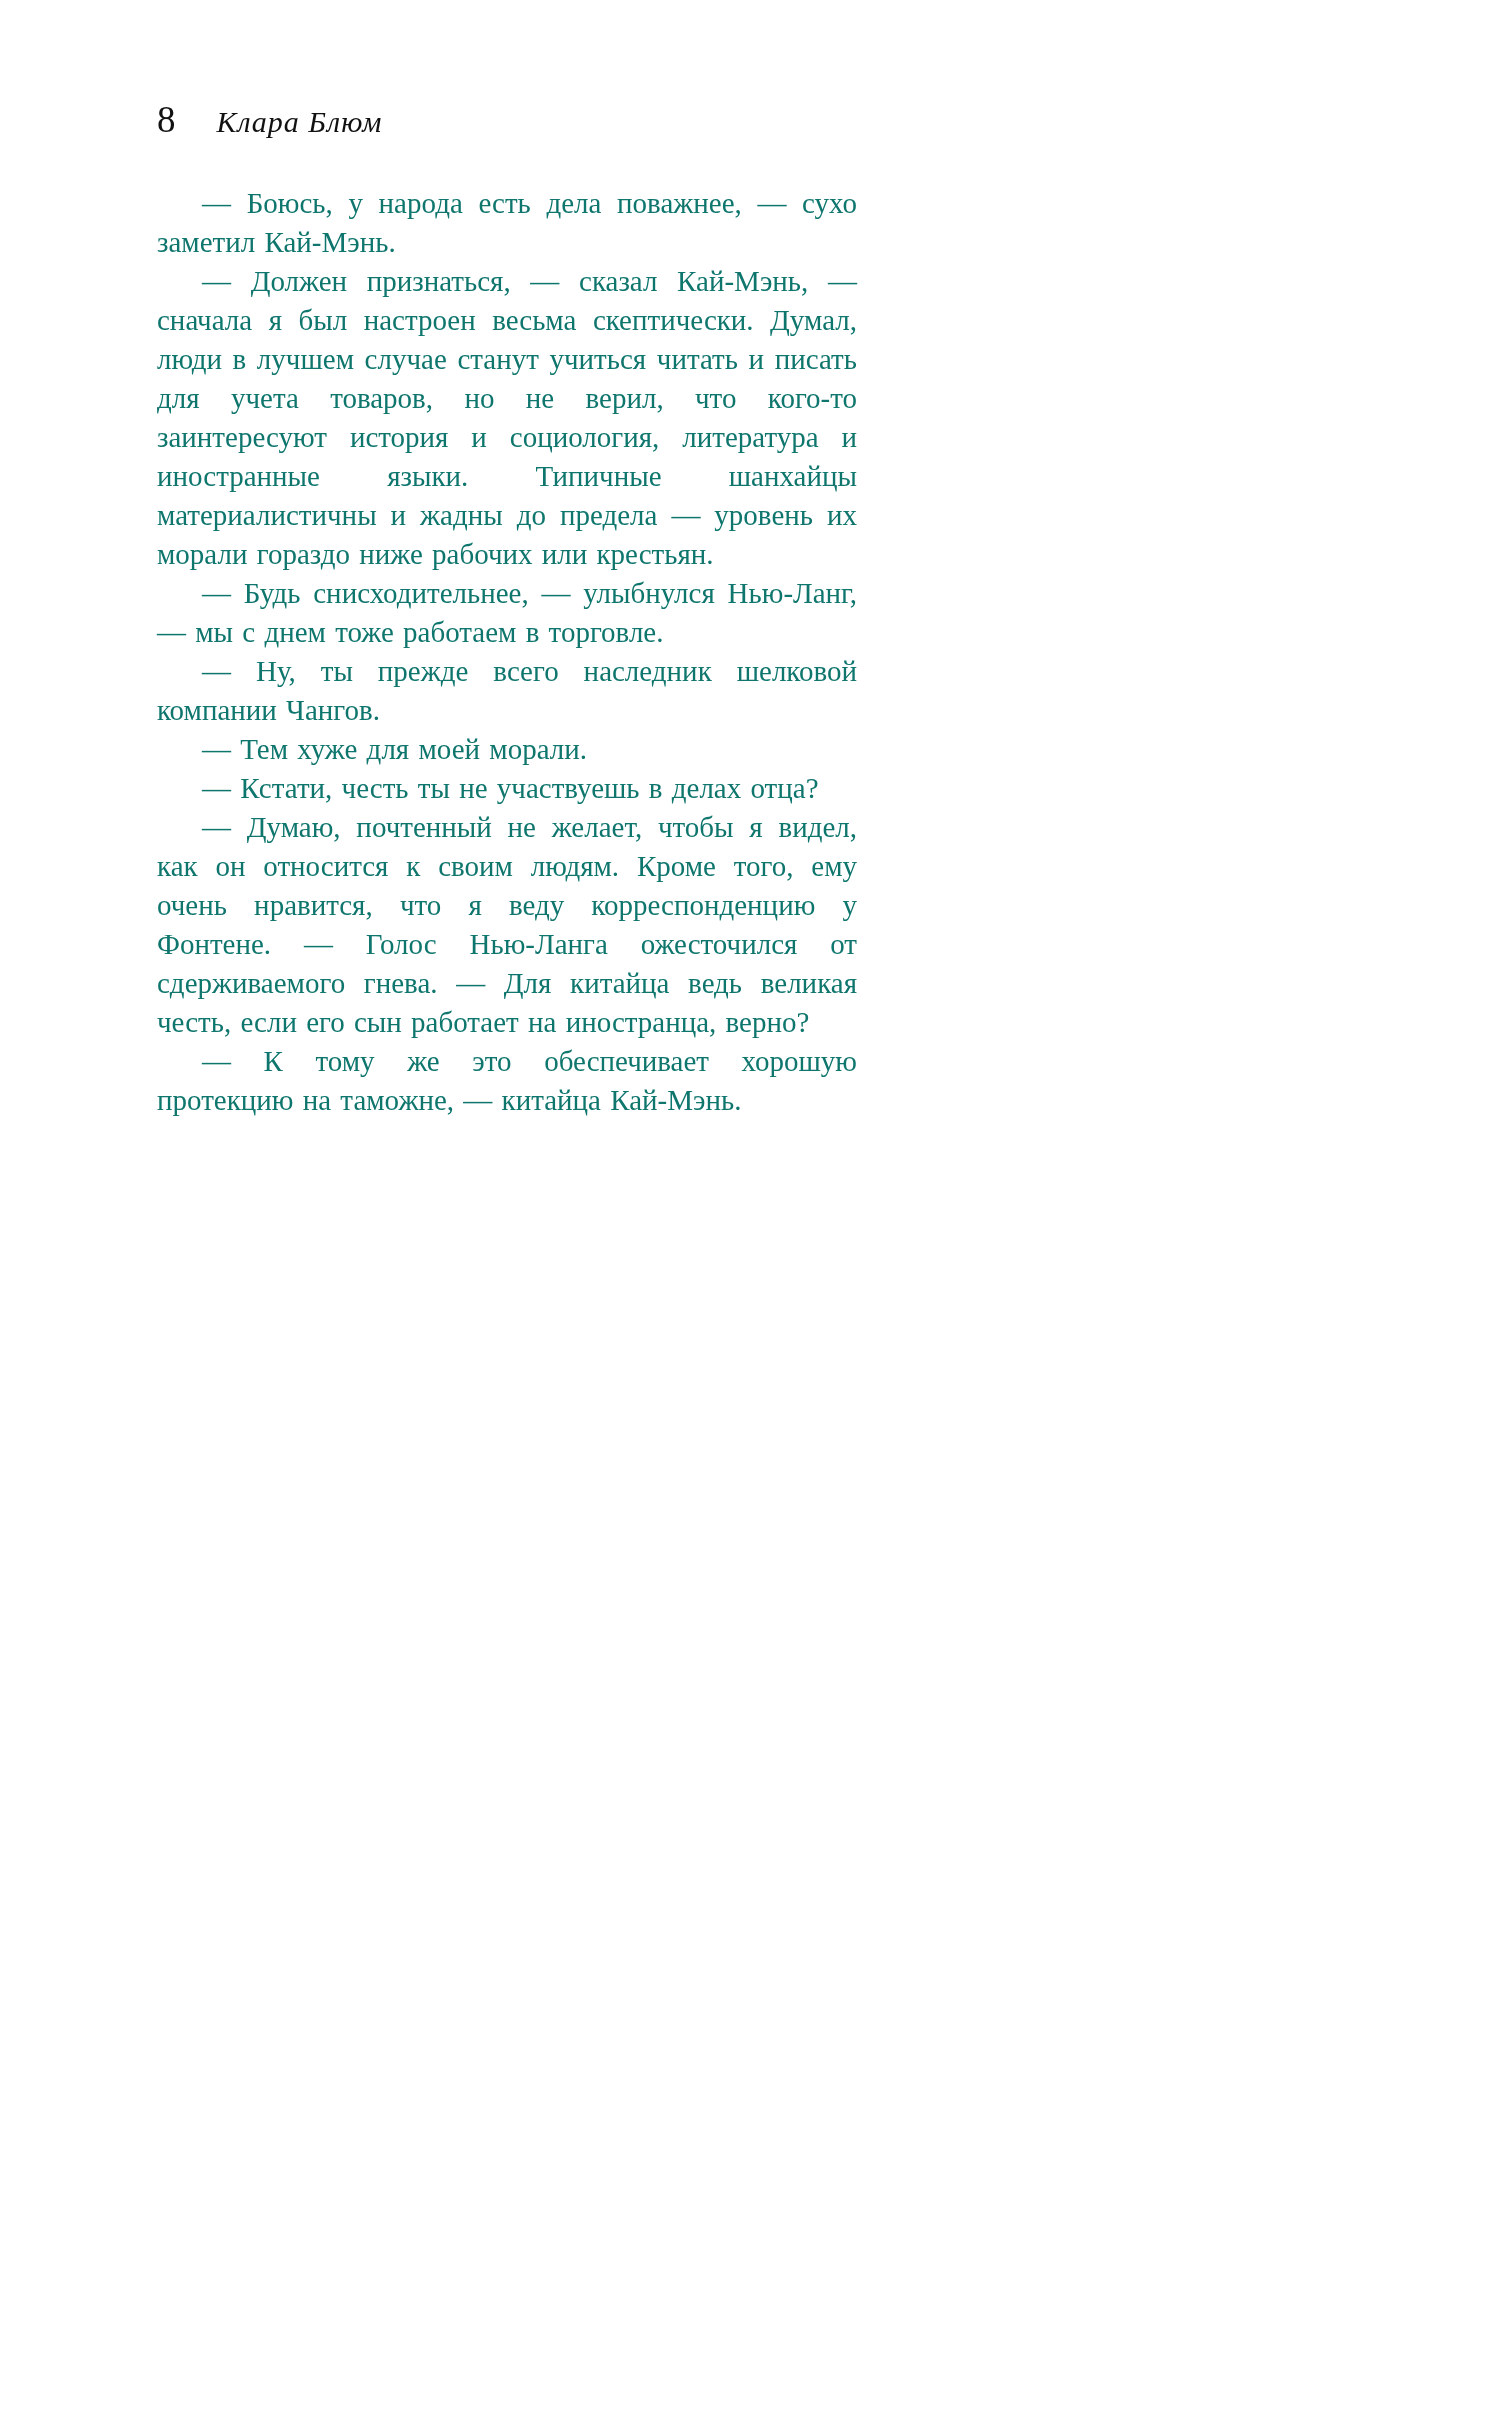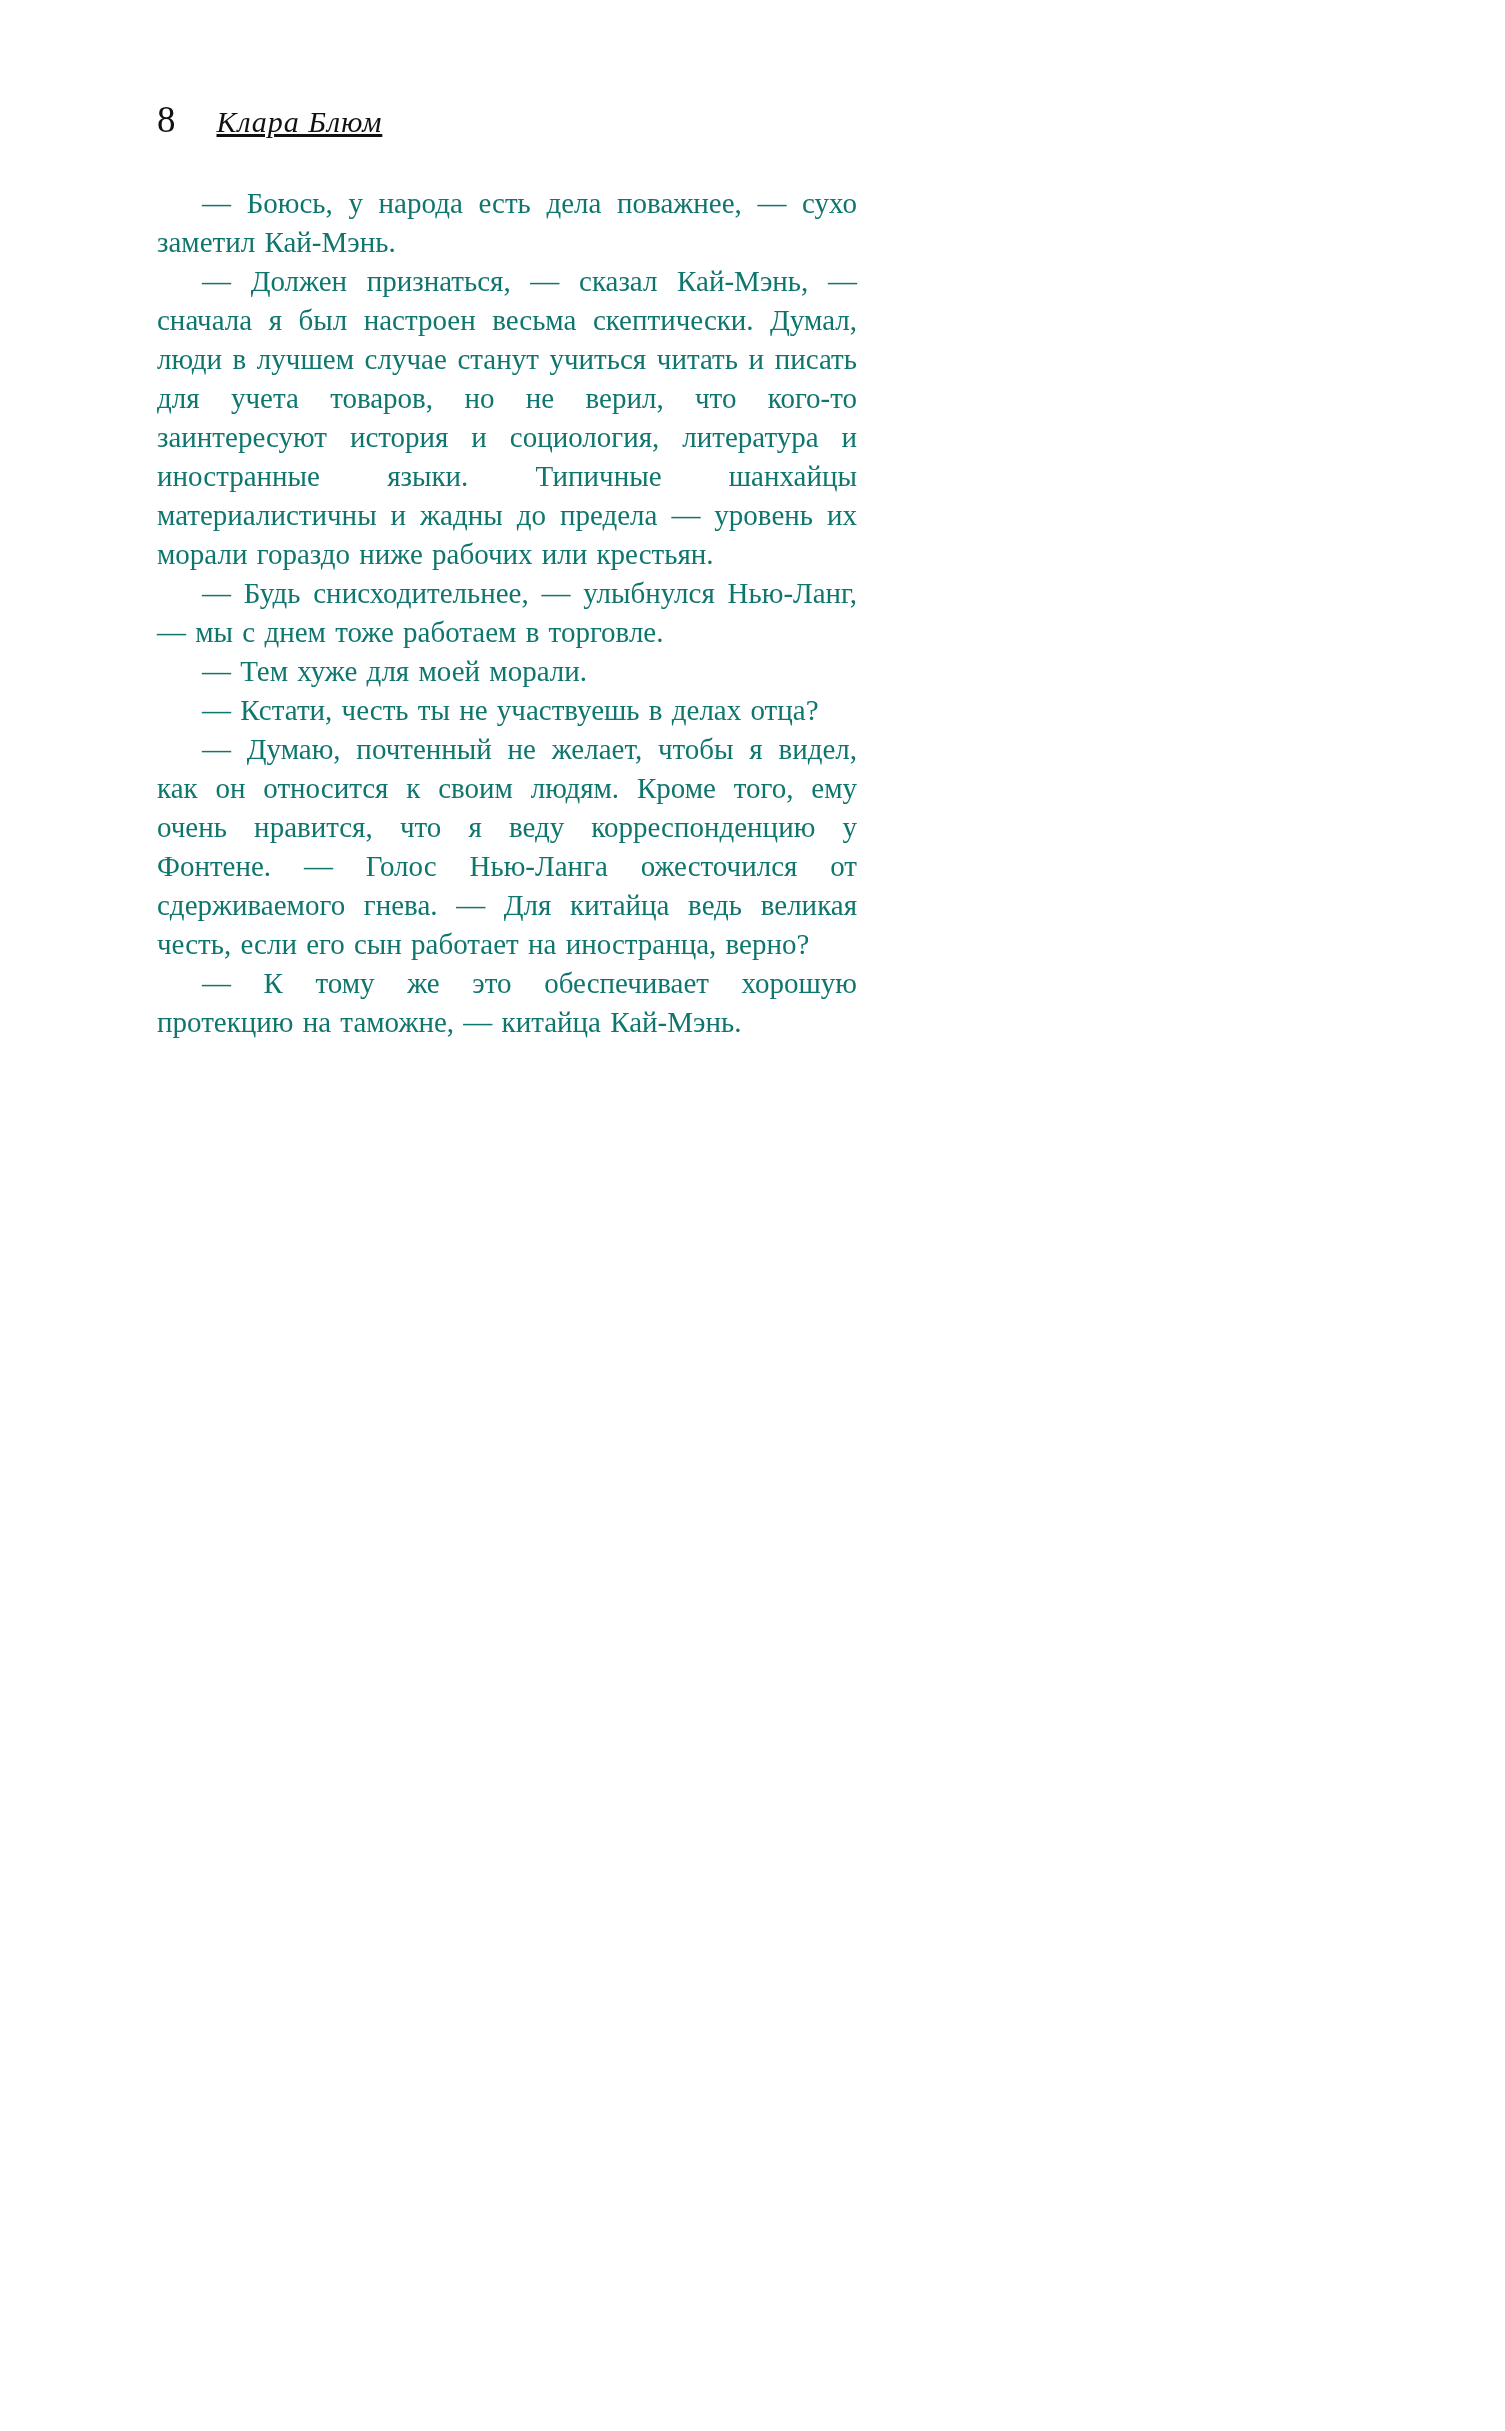--- a/index.html
+++ b/index.html
@@ -36,21 +36,20 @@
     font-weight: 400;
     color: #111111;
   }
 
   .running-title {
     margin-left: 41px;
     font-size: 30px;
     font-style: italic;
     letter-spacing: 1px;
     color: #111111;
-    text-decoration: underline;
   }
 
   .body-text p {
     font-size: 29px;
     line-height: 39px;
     text-align: justify;
     text-indent: 45px;
     word-spacing: 2px;
     hyphens: auto;
     -webkit-hyphens: auto;
@@ -65,20 +64,21 @@
 
     <div class="running-header">
       <span class="page-number">8</span>
       <span class="running-title">Клара Блюм</span>
     </div>
 
     <div class="body-text">
         <p>— Боюсь, у народа есть дела поважнее, — сухо заметил Кай-Мэнь.</p>
         <p>— Должен признаться, — сказал Кай-Мэнь, — сначала я был настроен весьма скептически. Думал, люди в лучшем случае станут учиться читать и писать для учета товаров, но не верил, что кого-то заинтересуют история и социология, литература и иностранные языки. Типичные шанхайцы материалистичны и жадны до предела — уровень их морали гораздо ниже рабочих или крестьян.</p>
         <p>— Будь снисходительнее, — улыбнулся Нью-Ланг, — мы с днем тоже работаем в торговле.</p>
+        <p>— Ну, ты прежде всего наследник шелковой компании Чангов.</p>
         <p>— Тем хуже для моей морали.</p>
         <p>— Кстати, честь ты не участвуешь в делах отца?</p>
         <p>— Думаю, почтенный не желает, чтобы я видел, как он относится к своим людям. Кроме того, ему очень нравится, что я веду корреспонденцию у Фонтене. — Голос Нью-Ланга ожесточился от сдерживаемого гнева. — Для китайца ведь великая честь, если его сын работает на иностранца, верно?</p>
         <p>— К тому же это обеспечивает хорошую протекцию на таможне, — китайца Кай-Мэнь.</p>
       </div>
 
   </div>
 </div>
 
 

